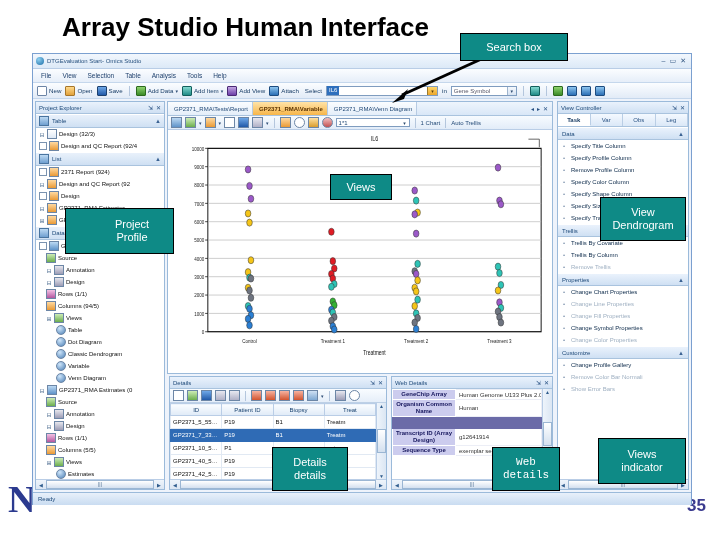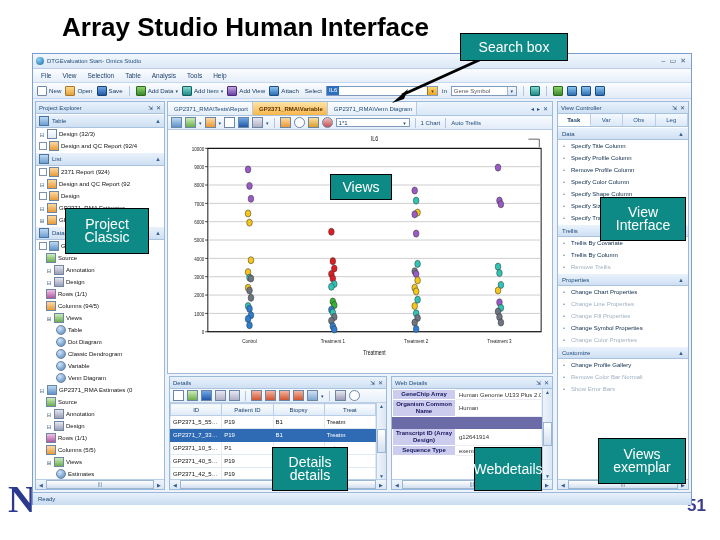--- a/index.html
+++ b/index.html
@@ -220,30 +220,30 @@
     border:1px solid #9bb6d3;margin:1px 0;
   }
   .statusbar{
     height:12px;background:linear-gradient(#e8f0fa,#c9dcf1);border-top:1px solid #9bbada;
     display:flex;align-items:center;padding:0 5px;font-size:6px;color:#1c4878;
   }
   
   .callout{
     position:absolute;background:#0e8a86;border:1px solid #000;color:#ffffff;
     display:flex;align-items:center;justify-content:center;text-align:right;
-    font-size:14px;line-height:13px;z-index:40;font-family:"Liberation Sans",sans-serif;
+    font-size:11px;line-height:13px;z-index:40;font-family:"Liberation Sans",sans-serif;
   }
   #arrow-search{position:absolute;left:390px;top:45px;z-index:39;}
 </style>
 </head>
 <body>
 
 <div class="slide-title">Array Studio Human Interface</div>
 <div class="n-logo">N</div>
-<div class="slide-number">51</div>
+<div class="slide-number">35</div>
 
 <div class="app">
 
   <div class="titlebar">
     <span class="tb-icon"></span>
     <span class="title">DTGEvaluation Start- Omics Studio</span>
     <span class="winbtns">
       <span>–</span>
       <span>▭</span>
       <span>✕</span>
@@ -887,38 +887,38 @@
   </div>
 </div>
 
 <svg id="arrow-search" width="120" height="60">
   <line x1="118" y1="2" x2="12" y2="50" stroke="#000" stroke-width="3"></line>
   <polygon points="2,58 18,44 14,54" fill="#000"></polygon>
 </svg>
 
 <div class="callout" id="co-search" style="left:460px;top:33px;width:106px;height:26px;">Search box</div>
 
-<div class="callout" id="co-pe" style="left:65px;top:208px;width:82px;height:44px;flex-direction:column;">
+<div class="callout" id="co-pe" style="left:65px;top:208px;width:82px;height:44px;flex-direction:column;padding-left:25px;">
   <span>Project</span>
-  <span>Classic</span>
+  <span>Profile</span>
 </div>
 
 <div class="callout" id="co-views" style="left:330px;top:174px;width:60px;height:24px;">Views</div>
 
 <div class="callout" id="co-vc" style="left:600px;top:197px;width:84px;height:42px;flex-direction:column;">
   <span>View</span>
-  <span>Interface</span>
+  <span>Dendrogram</span>
 </div>
 
 <div class="callout" id="co-details" style="left:272px;top:447px;width:74px;height:42px;flex-direction:column;">
   <span>Details</span>
   <span>details</span>
 </div>
 
-<div class="callout" id="co-web" style="left:474px;top:447px;width:66px;height:42px;flex-direction:row;">
+<div class="callout" id="co-web" style="left:492px;top:447px;width:66px;height:42px;flex-direction:column;font-family:Liberation Mono, monospace;">
   <span>Web</span>
   <span>details</span>
 </div>
 
 <div class="callout" id="co-mem" style="left:598px;top:438px;width:86px;height:44px;flex-direction:column;">
   <span>Views</span>
-  <span>exemplar</span>
+  <span>indicator</span>
 </div>
 
 </body></html>

